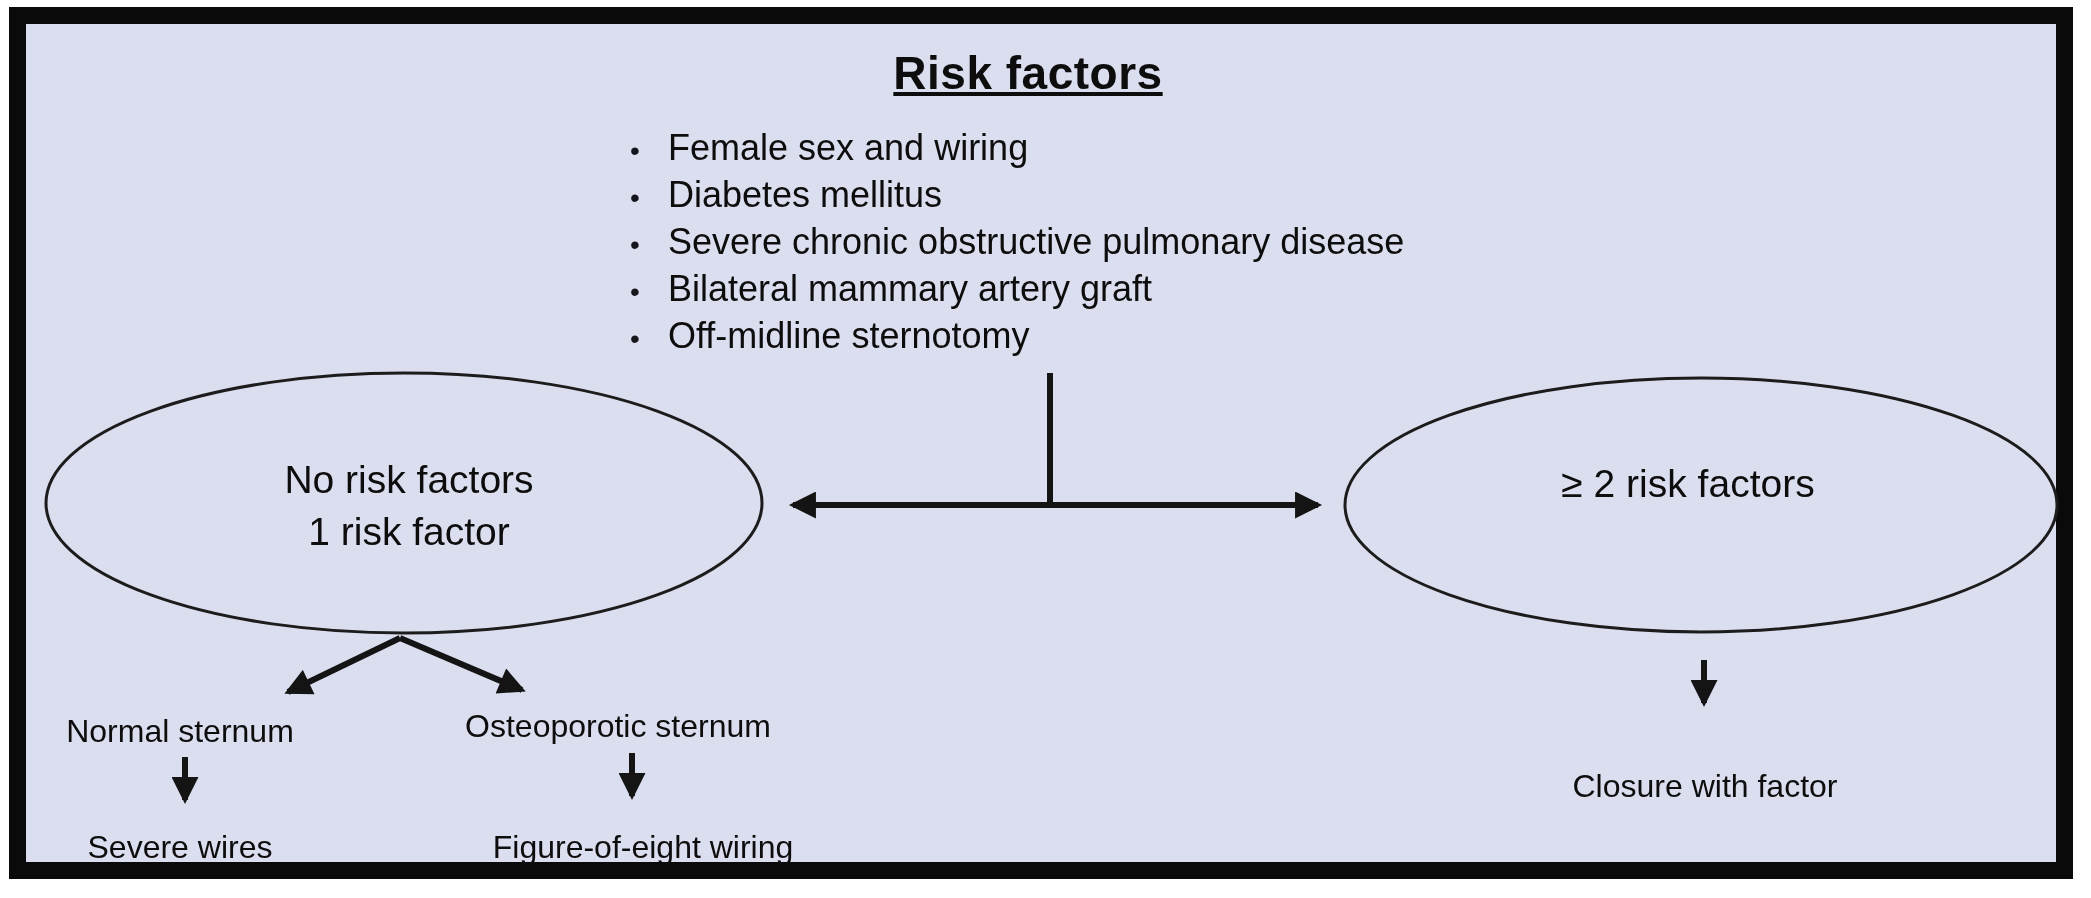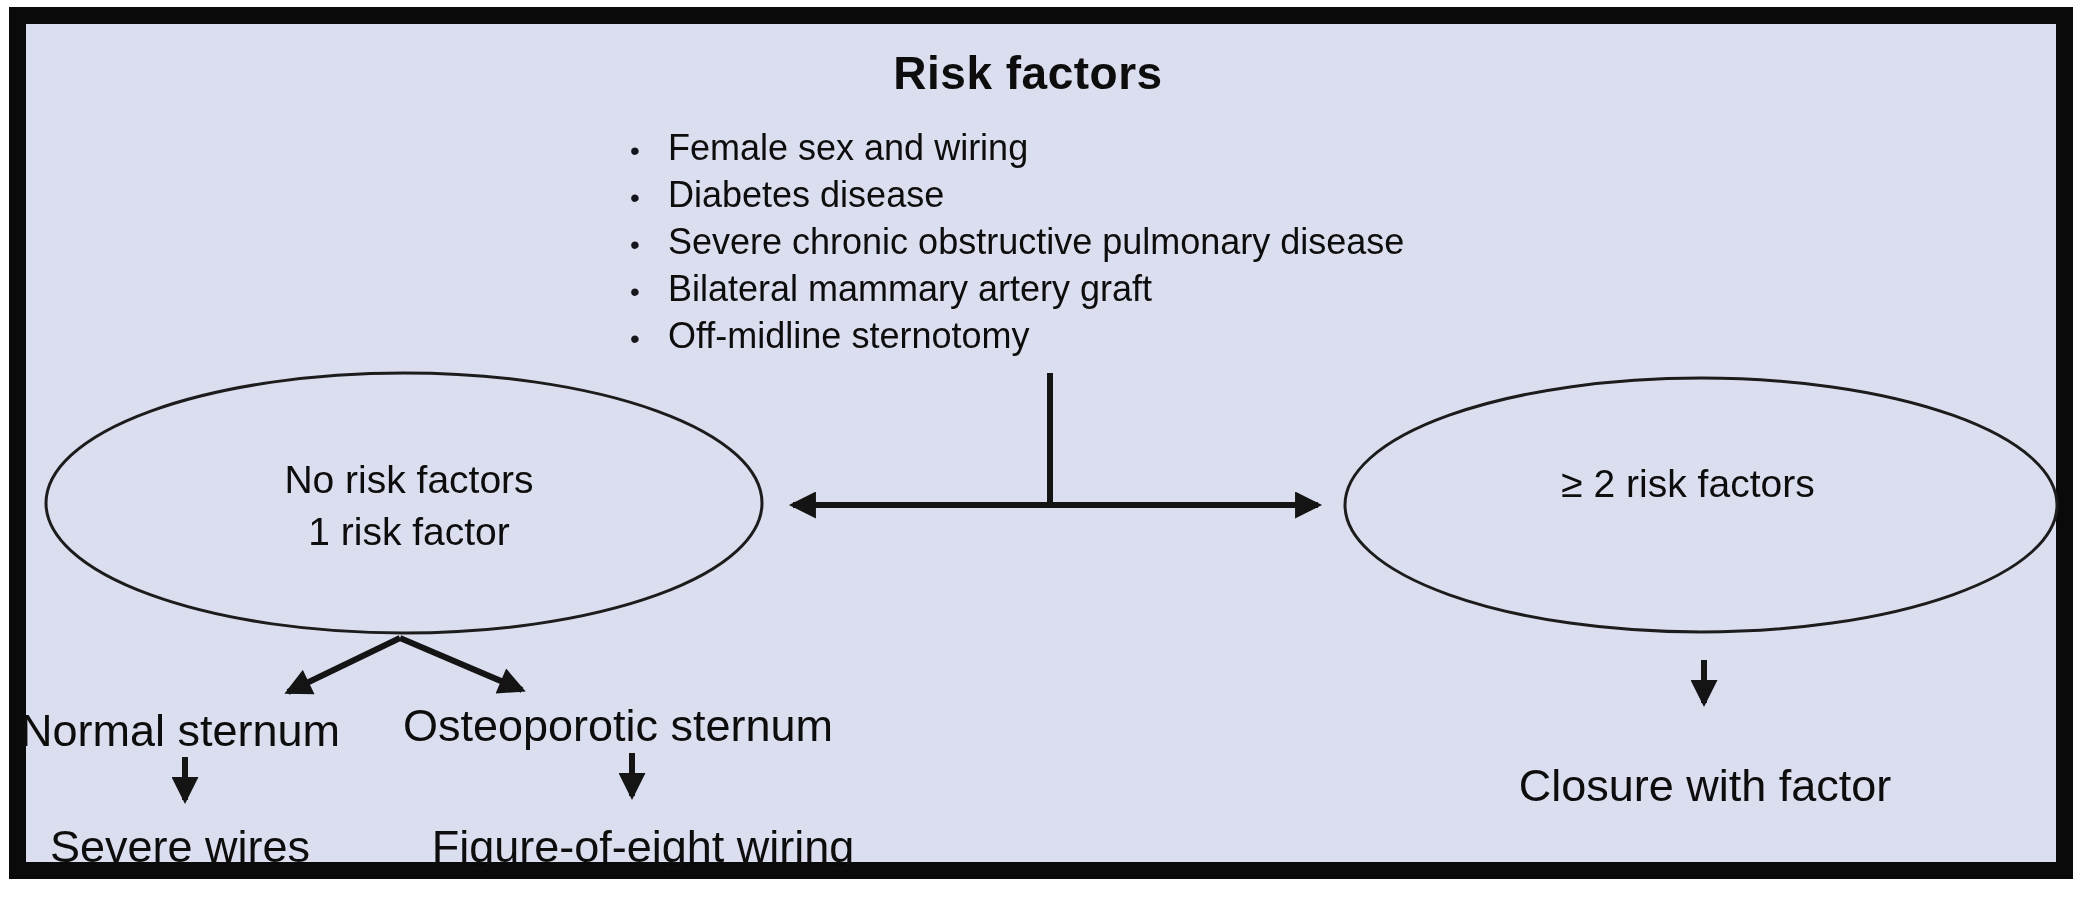--- a/index.html
+++ b/index.html
@@ -63,21 +63,21 @@
     width: 38px;
     font-size: 28px;
     color: #15151d;
     flex: 0 0 38px;
   }
   .node-label {
     font-size: 39px;
     line-height: 52px;
   }
   .leaf-label {
-    font-size: 45px;
+    font-size: 32px;
   }
 </style>
 </head>
 <body>
 
 <div id="stage">
 
   <div id="frame"></div>
 
   <svg id="shapes" viewBox="0 0 2091 898" xmlns="http://www.w3.org/2000/svg">
@@ -98,30 +98,30 @@
     <line x1="400" y1="638" x2="288" y2="692" stroke="#141414" stroke-width="6" marker-end="url(#ah)"></line>
     <line x1="400" y1="638" x2="522" y2="690" stroke="#141414" stroke-width="6" marker-end="url(#ah)"></line>
 
     <line x1="185" y1="757" x2="185" y2="800" stroke="#141414" stroke-width="6" marker-end="url(#ah)"></line>
 
     <line x1="632" y1="753" x2="632" y2="796" stroke="#141414" stroke-width="6" marker-end="url(#ah)"></line>
 
     <line x1="1704" y1="660" x2="1704" y2="703" stroke="#141414" stroke-width="6" marker-end="url(#ah)"></line>
   </svg>
 
-  <div id="title" class="txt" style="left:1028px; top:73px;">Risk factors</div>
+  <div id="title" class="txt" style="left:1028px; top:73px;text-decoration:underline;">Risk factors</div>
 
   <ul id="risk-list">
     <li>
       <span class="bullet">•</span>
       <span>Female sex and wiring</span>
     </li>
     <li>
       <span class="bullet">•</span>
-      <span>Diabetes disease</span>
+      <span>Diabetes mellitus</span>
     </li>
     <li>
       <span class="bullet">•</span>
       <span>Severe chronic obstructive pulmonary disease</span>
     </li>
     <li>
       <span class="bullet">•</span>
       <span>Bilateral mammary artery graft</span>
     </li>
     <li>

